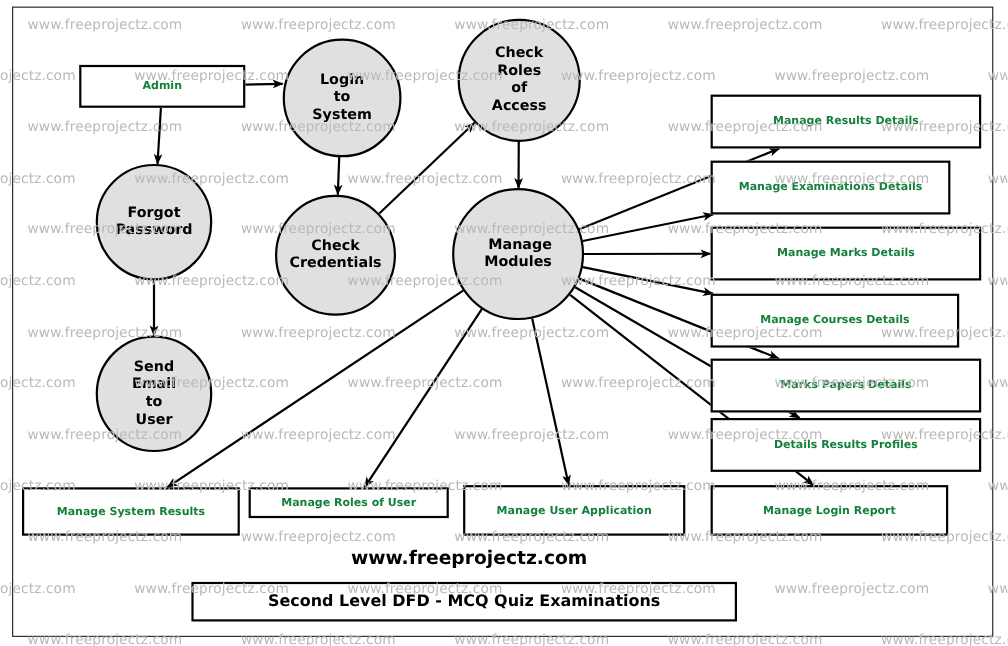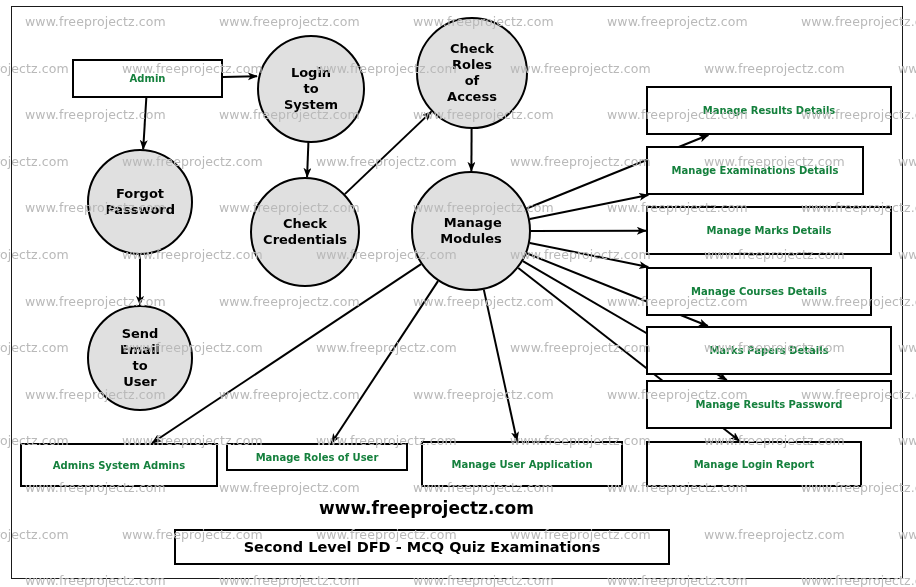--- a/index.html
+++ b/index.html
@@ -142,27 +142,27 @@
       <div class="node entity-box" style="left: 646px; top: 206px; width: 246px; height: 49px;">
         <span class="node-label">Manage Marks Details</span>
       </div>
       <div class="node entity-box" style="left: 646px; top: 267px; width: 226px; height: 49px;">
         <span class="node-label">Manage Courses Details</span>
       </div>
       <div class="node entity-box" style="left: 646px; top: 326px; width: 246px; height: 49px;">
         <span class="node-label">Marks Papers Details</span>
       </div>
       <div class="node entity-box" style="left: 646px; top: 380px; width: 246px; height: 49px;">
-        <span class="node-label">Manage Results Password</span>
+        <span class="node-label">Details Results Profiles</span>
       </div>
       <div class="node entity-box" style="left: 646px; top: 441px; width: 216px; height: 46px; justify-content: center;">
         <span class="node-label">Manage Login Report</span>
       </div>
       <div class="node entity-box" style="left: 20px; top: 443px; width: 198px; height: 44px;">
-        <span class="node-label">Admins System Admins</span>
+        <span class="node-label">Manage System Results</span>
       </div>
       <div class="node entity-box" style="left: 226px; top: 443px; width: 182px; height: 28px;">
         <span class="node-label">Manage Roles of User</span>
       </div>
       <div class="node entity-box" style="left: 421px; top: 441px; width: 202px; height: 46px;">
         <span class="node-label">Manage User Application</span>
       </div>
       <div class="node title-box" style="left: 174px; top: 529px; width: 496px; height: 36px;">
         <span class="node-label">Second Level DFD - MCQ Quiz Examinations</span>
       </div>

